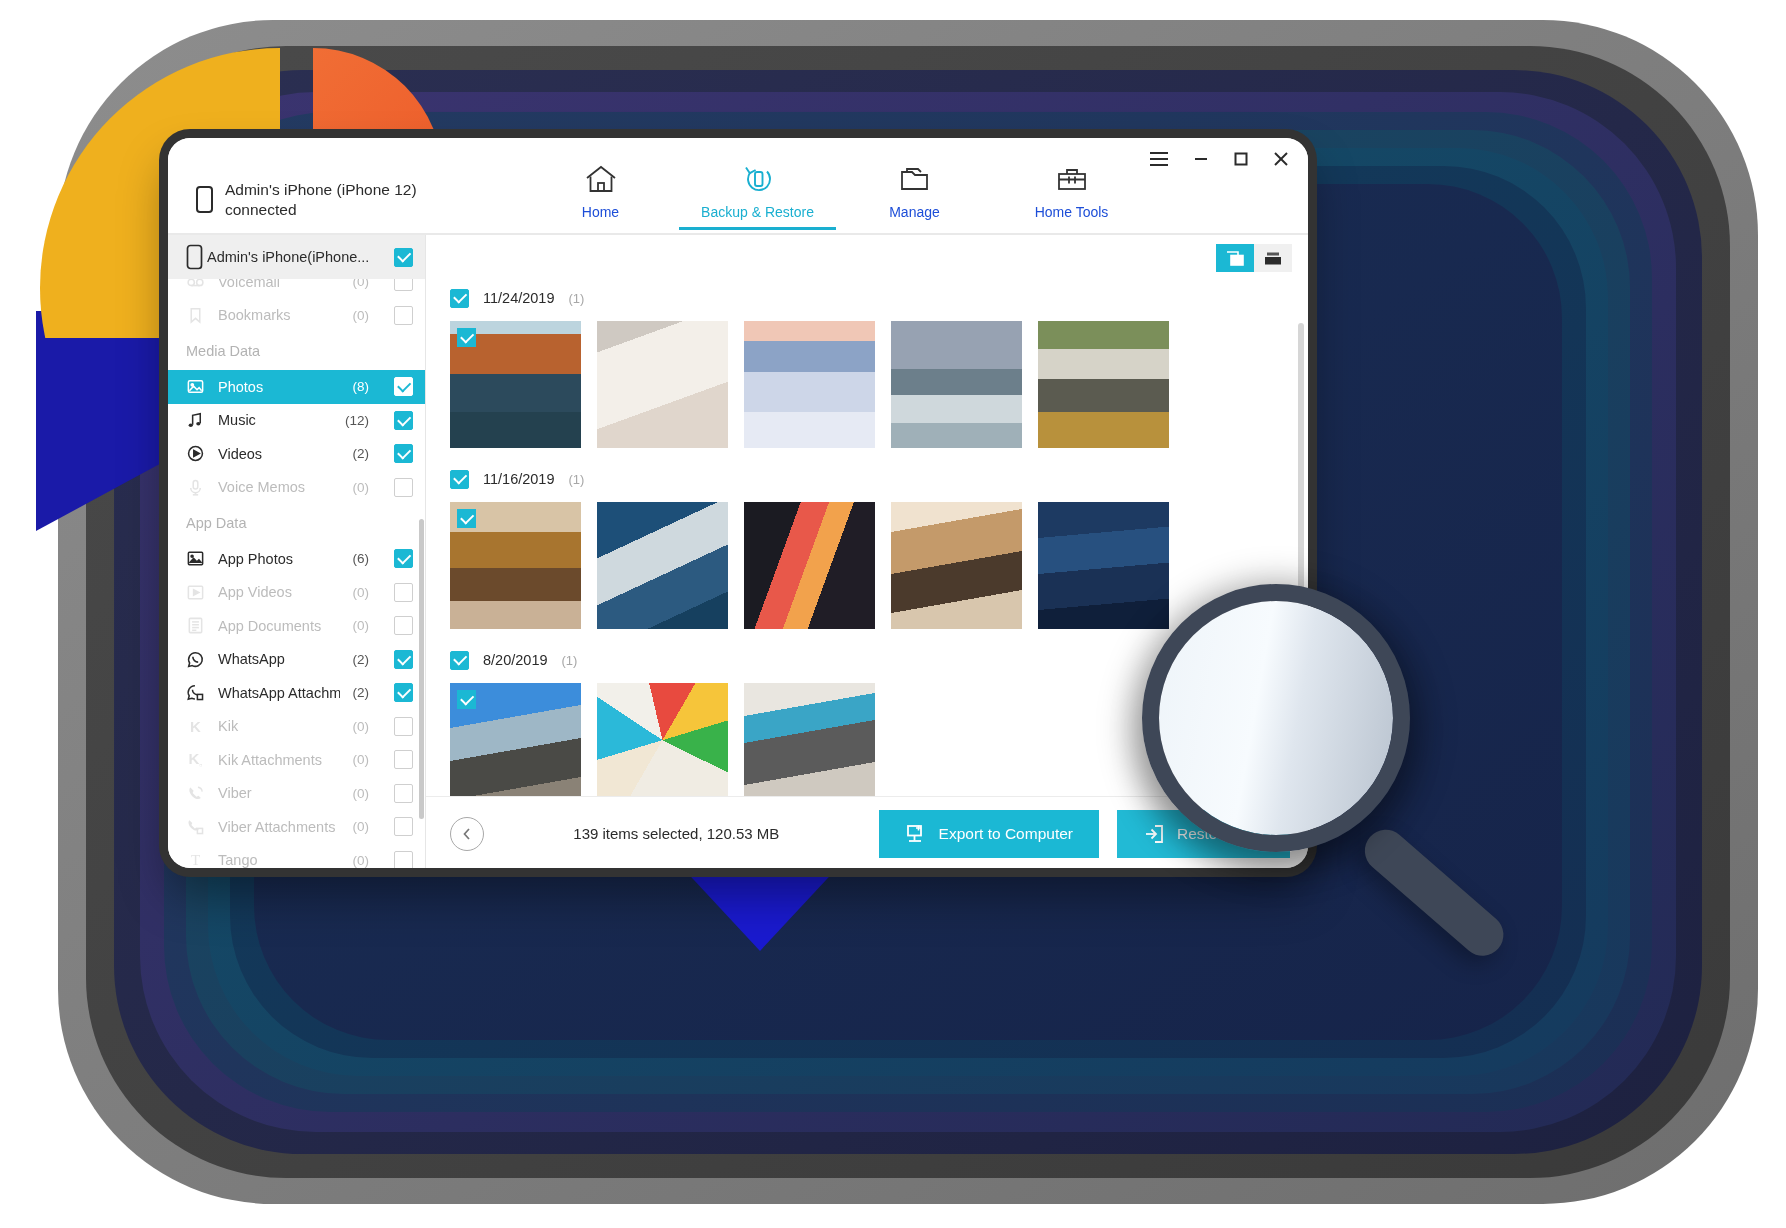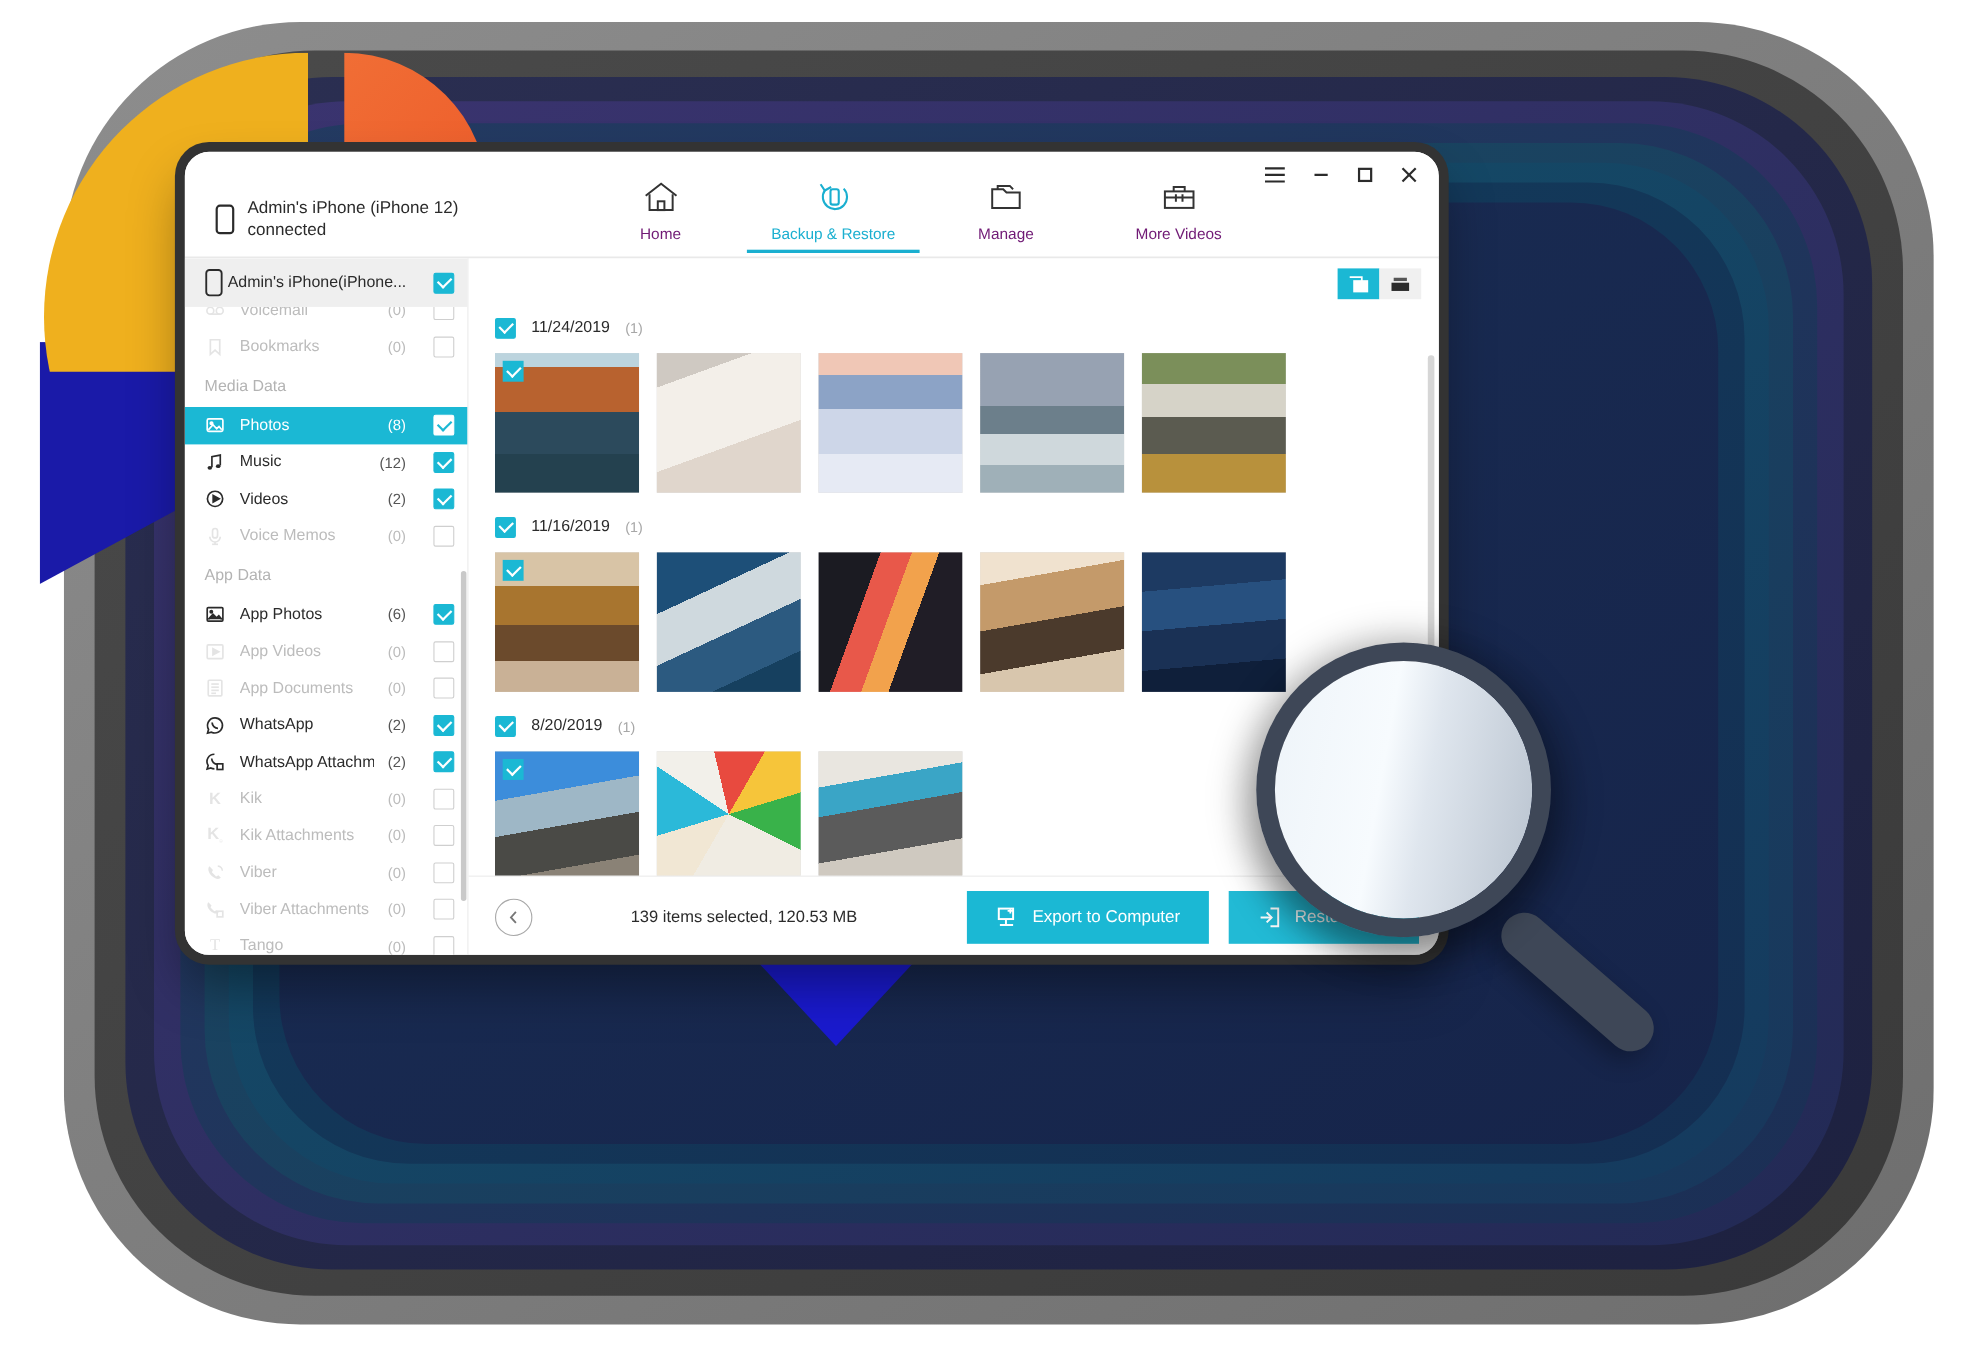--- a/index.html
+++ b/index.html
@@ -43,21 +43,21 @@
   .phone-glyph {
     width:17px; height:27px; border:2px solid #2b2b2b; border-radius:4px; flex:0 0 auto;
   }
   .device-text { font-size:15.5px; color:#2b2b2b; line-height:1.25; }
 
   .navtabs { display:flex; align-items:flex-end; gap:0; margin-left:24px; }
   .navtab {
     width:157px; text-align:center; padding-top:16px; padding-bottom:8px; cursor:pointer; position:relative;
   }
   .navtab .ico { height:40px; display:flex; align-items:center; justify-content:center; }
-  .navtab .lbl { font-size:14px; color:#701a75; margin-top:5px; }
+  .navtab .lbl { font-size:14px; color:#1d4ed8; margin-top:5px; }
   .navtab.active .lbl { color:#1aafd0; }
   .navtab.active::after {
     content:""; position:absolute; left:0; right:0; bottom:-2px; height:3px; background:#1aafd0;
   }
 
   .winctl { position:absolute; right:18px; top:12px; display:flex; align-items:center; gap:22px; }
   .winctl div { cursor:pointer; }
 
   .hdr-divider { height:2px; background:#e9e9e9; }
 
@@ -248,21 +248,21 @@
         <div class="navtab">
           <div class="ico">
             <svg width="34" height="30" viewBox="0 0 34 30" fill="none" stroke="#333" stroke-width="1.8">
               <rect x="4" y="10" width="26" height="15"></rect>
               <path d="M12 10 V6 h10 v4"></path>
                 <path d="M4 15.5 h26"></path>
                 <path d="M14 12.5 v7"></path>
                 <path d="M20 12.5 v7"></path>
             </svg>
           </div>
-          <div class="lbl">More Videos</div>
+          <div class="lbl">Home Tools</div>
         </div>
       </div>
 
       <div class="winctl">
         <div>
           <svg width="22" height="18" viewBox="0 0 22 18" stroke="#2b2b2b" stroke-width="2">
             <path d="M2 3 h18"></path>
               <path d="M2 9 h18"></path>
               <path d="M2 15 h18"></path>
           </svg>

